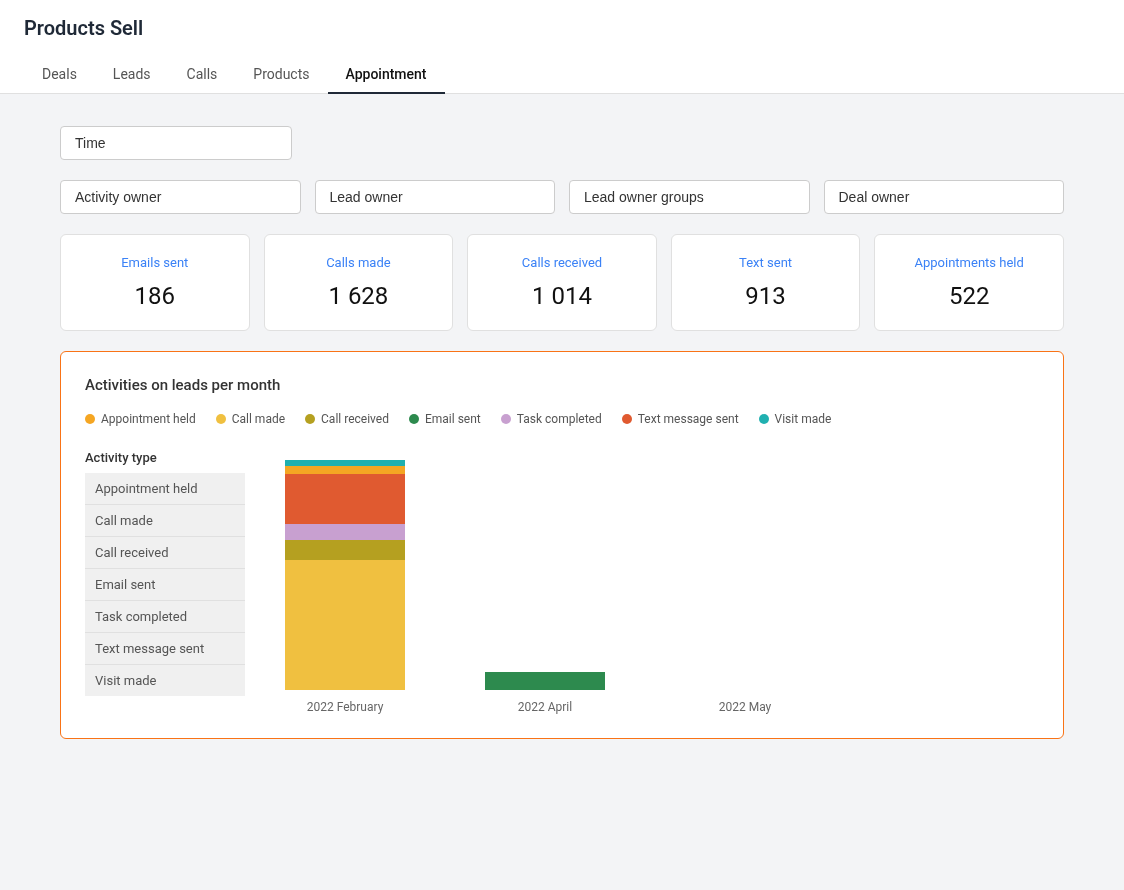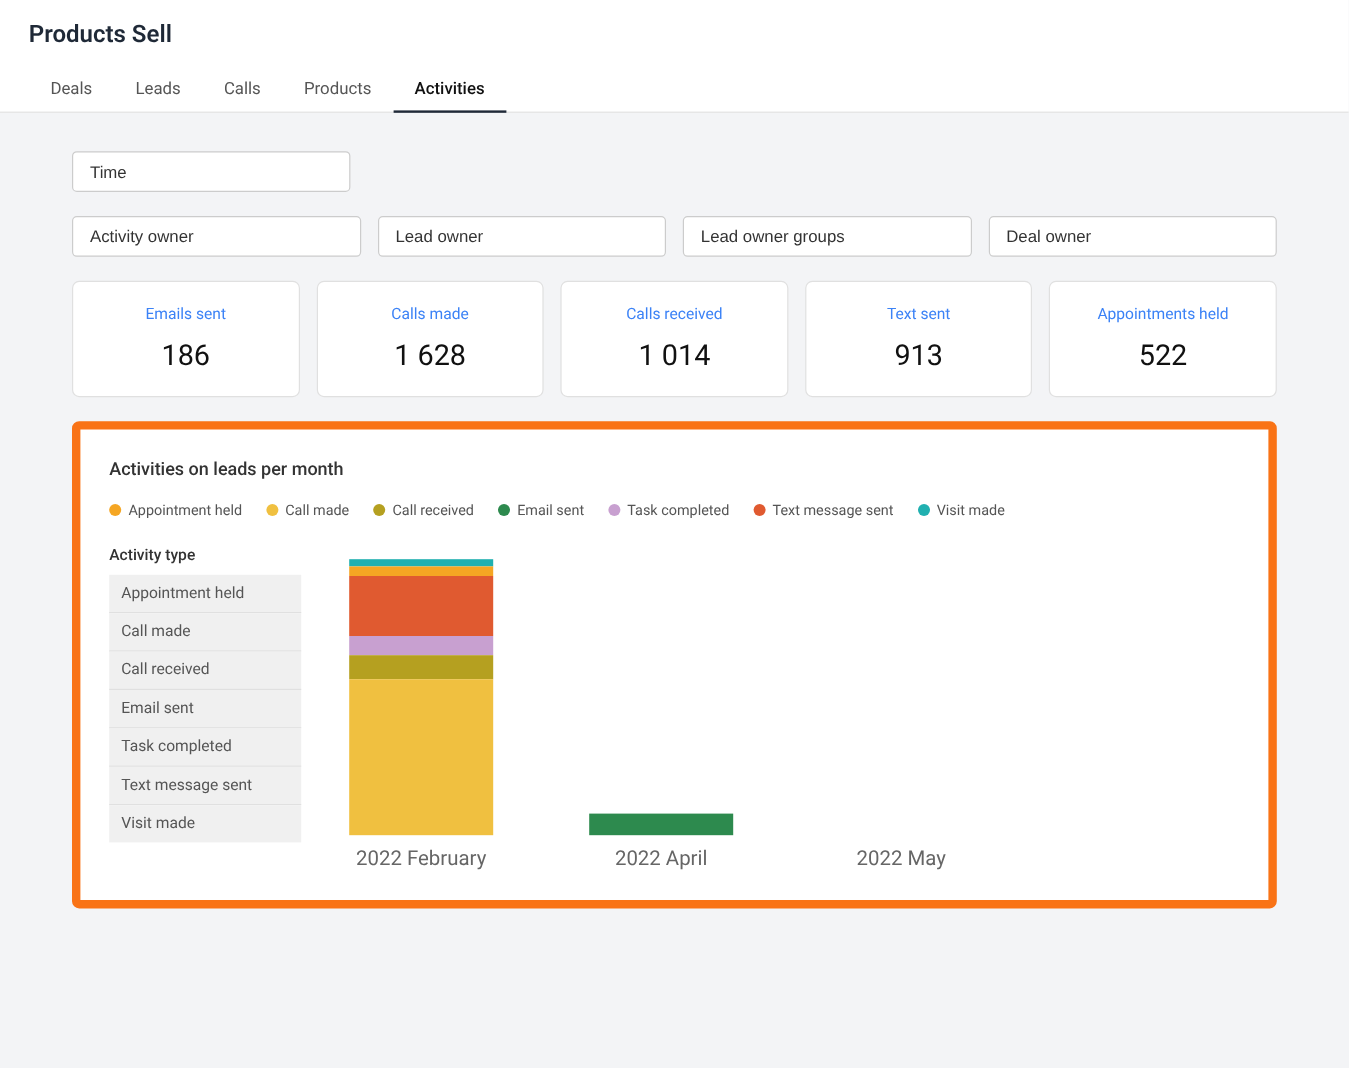--- a/index.html
+++ b/index.html
@@ -88,21 +88,21 @@
       font-size: 13px;
       color: #3b82f6;
     }
     .metric-value {
       font-size: 24px;
       font-weight: 400;
       color: #111;
     }
     .chart-section {
       background: #fff;
-      border: 7px solid #f97316;
+      border: 1px solid #f97316;
       border-radius: 6px;
       padding: 24px;
     }
     .chart-title {
       font-size: 15px;
       font-weight: 500;
       color: #333;
       margin-bottom: 18px;
     }
     .chart-legend {
@@ -171,38 +171,38 @@
     }
     .bar-segment {
       width: 100%;
     }
     .x-axis-labels {
       display: flex;
       gap: 80px;
       padding: 0 40px;
     }
     .x-label {
-      font-size: 17px;
+      font-size: 12px;
       color: #666;
       width: 120px;
       text-align: center;
     }
   </style>
 </head>
 <body>
 
 <div class="app-header">
   <div class="app-title">Products Sell</div>
   <nav class="nav-tabs">
 
   <div class="nav-tab">Deals</div>
       <div class="nav-tab">Leads</div>
       <div class="nav-tab">Calls</div>
       <div class="nav-tab">Products</div>
-      <div class="nav-tab active">Activities</div>
+      <div class="nav-tab active">Appointment</div>
     </nav>
 </div>
 
 <div class="main-content">
   <div class="filter-row">
     <input class="filter-input" type="text" readonly="" value="Time" style="">
   </div>
   <div class="filter-row-group">
     <input class="filter-input-wide" type="text" readonly="" value="Activity owner" style="">
     <input class="filter-input-wide" type="text" readonly="" value="Lead owner" style="">

